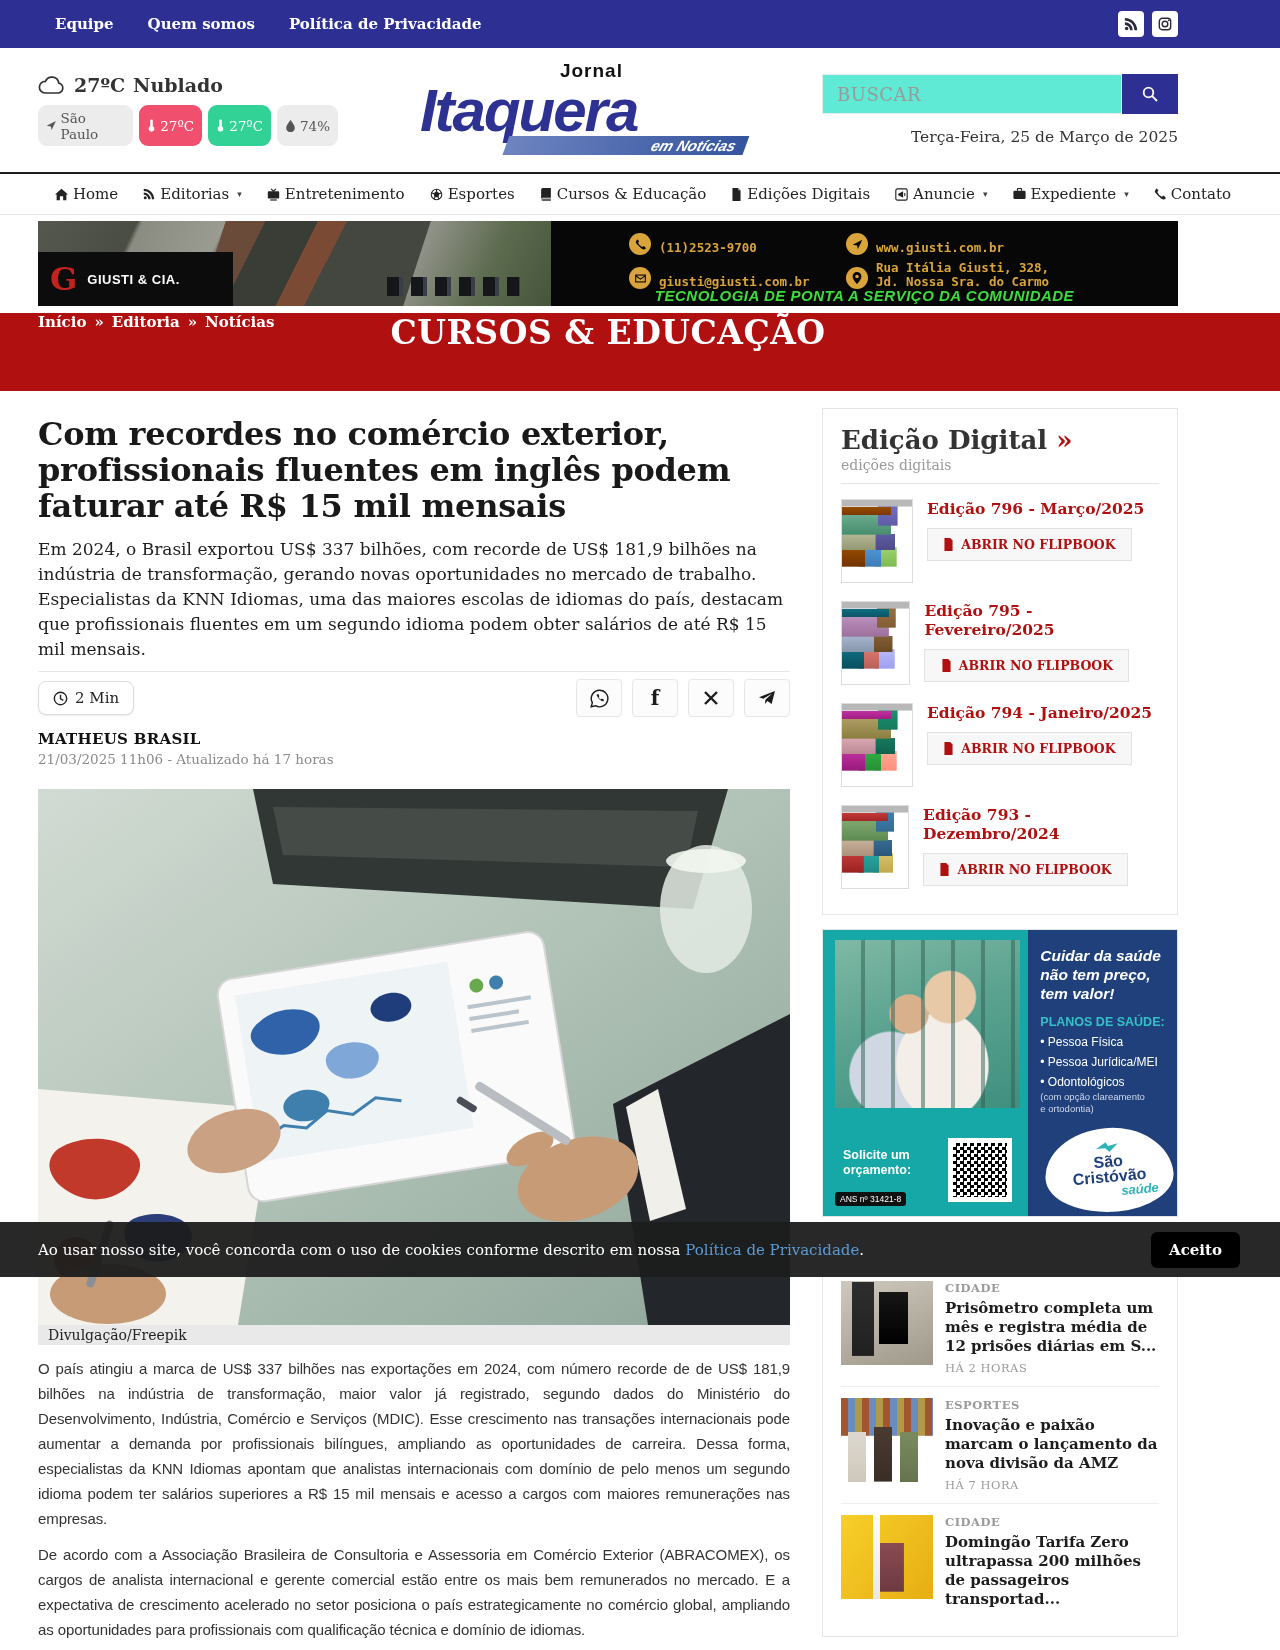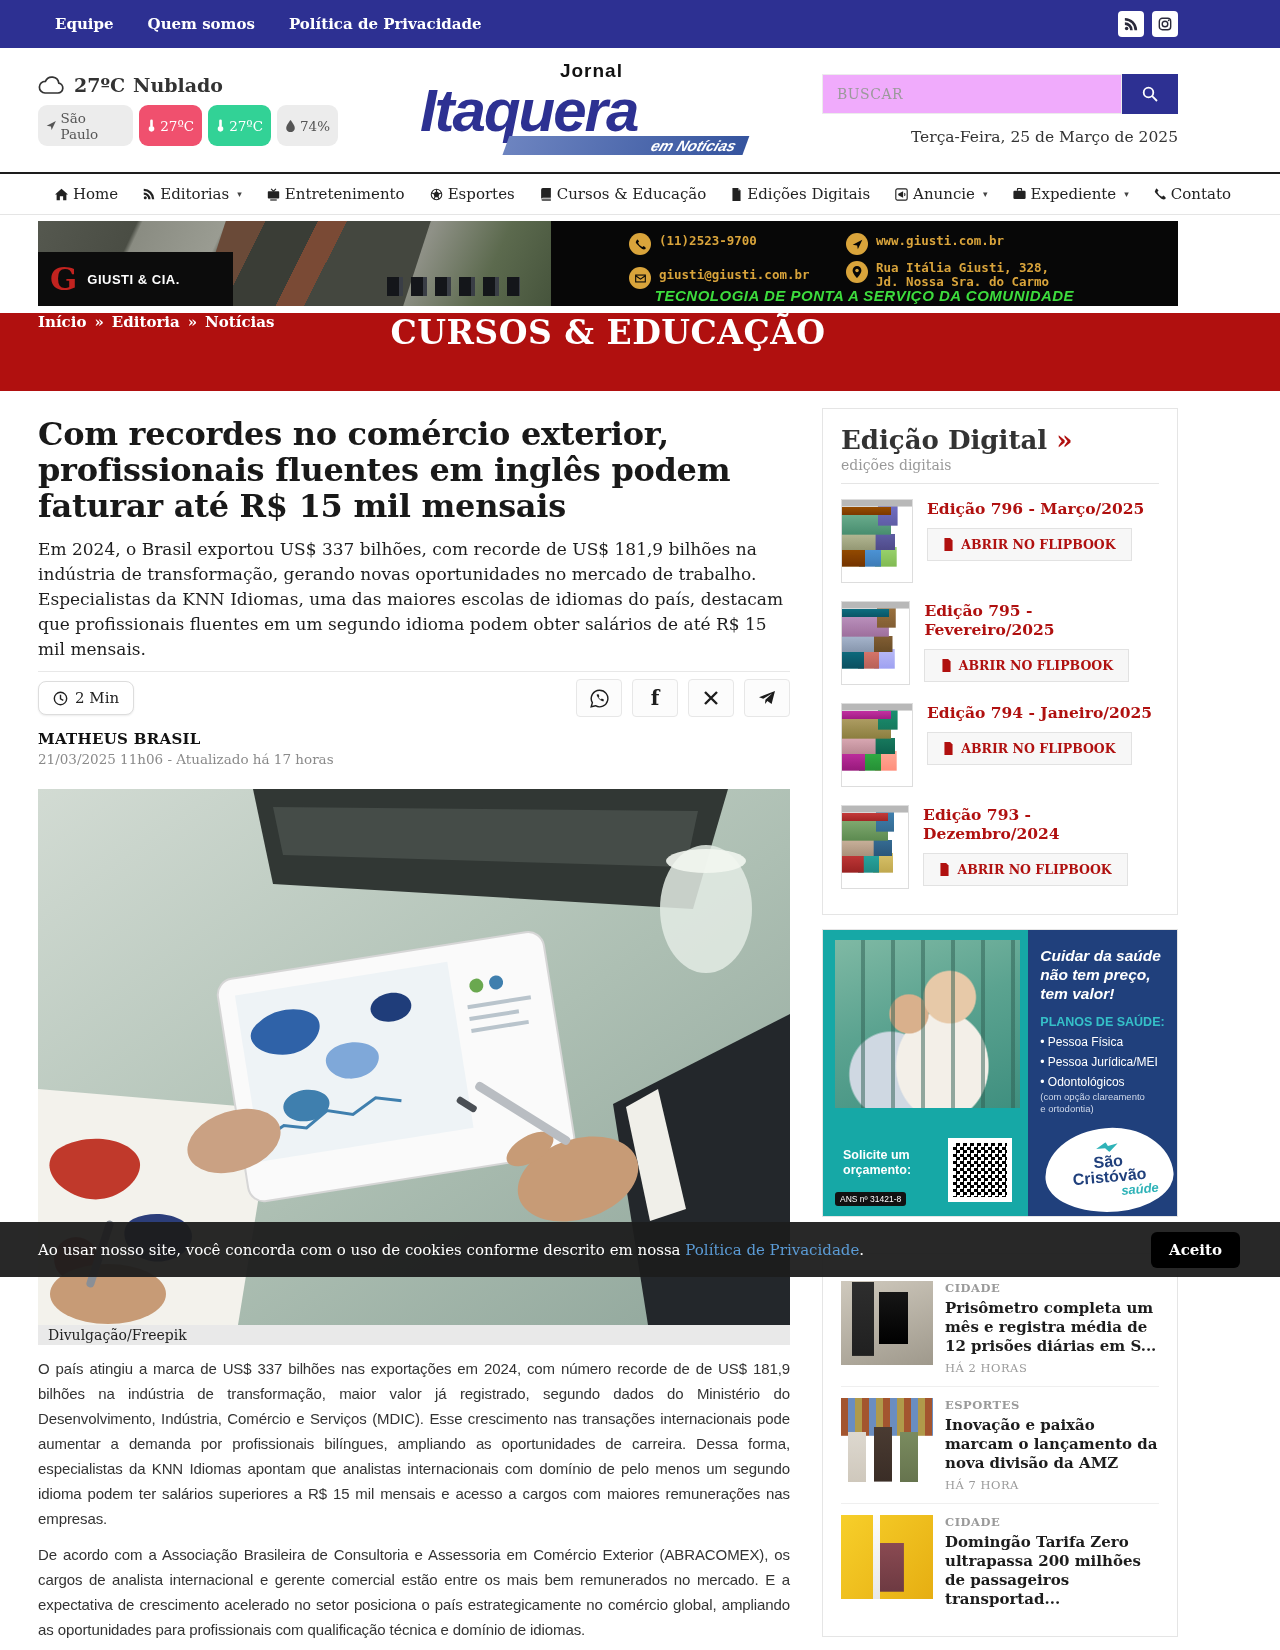--- a/index.html
+++ b/index.html
@@ -31,22 +31,22 @@
 
   .logo{position:absolute;left:50%;top:12px;transform:translateX(-57%);width:330px;
         font-family:"Liberation Sans",sans-serif}
   .logo-top{font-weight:bold;font-size:19px;color:#111;margin-left:140px;letter-spacing:1px}
   .logo-main{font-weight:bold;font-style:italic;font-size:60px;line-height:58px;color:#2d3192;letter-spacing:-2px}
   .logo-ribbon{width:240px;margin-left:86px;margin-top:-4px;transform:skewX(-20deg);
                background:linear-gradient(90deg,#6d84c0,#35549e);color:#fff;
                font-weight:bold;font-style:italic;font-size:15px;text-align:right;padding:1px 10px}
   .header-right{margin-left:auto;width:356px}
   .search{display:flex}
-  .search input{flex:1;height:40px;background:#f0abfc;border:1px solid #ececec;padding:0 14px;
-                font-family:"DejaVu Serif",serif;font-size:14px;color:#333;outline:none}
+  .search input{flex:1;height:40px;background:#5eead4;border:1px solid #ececec;padding:0 14px;
+                font-family:"DejaVu Serif",serif;font-size:18px;color:#333;outline:none}
   .search input::placeholder{color:#9a9a9a;letter-spacing:.5px}
   .search button{width:56px;height:40px;background:#2d3092;border:none;display:flex;align-items:center;justify-content:center;cursor:pointer}
   .header-date{margin-top:14px;text-align:right;font-size:15.5px;color:#333}
 
   
   .nav{background:#fff;border-top:2px solid #1d1d1d;border-bottom:1px solid #e5e5e5}
   .nav-inner{display:flex;align-items:center;gap:25px;height:40px;padding-left:17px}
   .nav-item{display:flex;align-items:center;gap:5px;font-size:15px;color:#222;white-space:nowrap}
   .nav-item .icon{color:#222}
   .has-caret::after{content:"▾";font-size:9px;color:#444;margin-left:3px}
@@ -60,21 +60,21 @@
   .banner-photo::before{content:"";position:absolute;left:34%;top:0;width:40%;height:100%;
       background:linear-gradient(100deg,#6a4a38 0 18%,#3a3d36 18% 42%,#7a4a35 42% 55%,#44473f 55% 100%);
       transform:skewX(-18deg)}
   .banner-photo::after{content:"";position:absolute;right:6%;bottom:12%;width:26%;height:22%;
       background:repeating-linear-gradient(90deg,#14161a 0 12px,#3a3e46 12px 16px,transparent 16px 24px)}
   .giusti-logo{position:absolute;left:0;bottom:0;width:195px;height:54px;background:#0c0c0c;z-index:2;
       display:flex;align-items:center;gap:10px;padding:0 12px}
   .giusti-g{color:#c2231f;font-size:32px;font-weight:bold;line-height:32px}
   .giusti-name{color:#fff;font-family:"Liberation Sans",sans-serif;font-weight:bold;font-size:13px;letter-spacing:.5px}
   .banner-black{flex:1;background:#070707;position:relative;font-family:"DejaVu Sans Mono",monospace}
-  .contact{position:absolute;display:flex;align-items:flex-start;gap:8px;color:#d9a43b;font-size:12.5px;font-weight:bold}
+  .contact{position:absolute;display:flex;align-items:flex-end;gap:8px;color:#d9a43b;font-size:12.5px;font-weight:bold}
   .contact .cicon{width:22px;height:22px;border-radius:50%;background:#d9a43b;color:#070707;
       display:flex;align-items:center;justify-content:center;flex:0 0 22px}
   .c1{left:78px;top:12px}.c2{left:78px;top:46px}.c3{left:295px;top:12px}.c4{left:295px;top:40px}
   .contact .two-line{line-height:14px}
   .banner-tagline{position:absolute;left:0;right:0;bottom:2px;text-align:center;color:#3ddc3d;
       font-family:"Liberation Sans",sans-serif;font-weight:bold;font-style:italic;font-size:15px;letter-spacing:.5px}
 
   
   .section-bar{margin-top:7px;background:#b0100f;height:78px}
   .section-inner{position:relative;height:78px;display:flex;align-items:flex-start}

